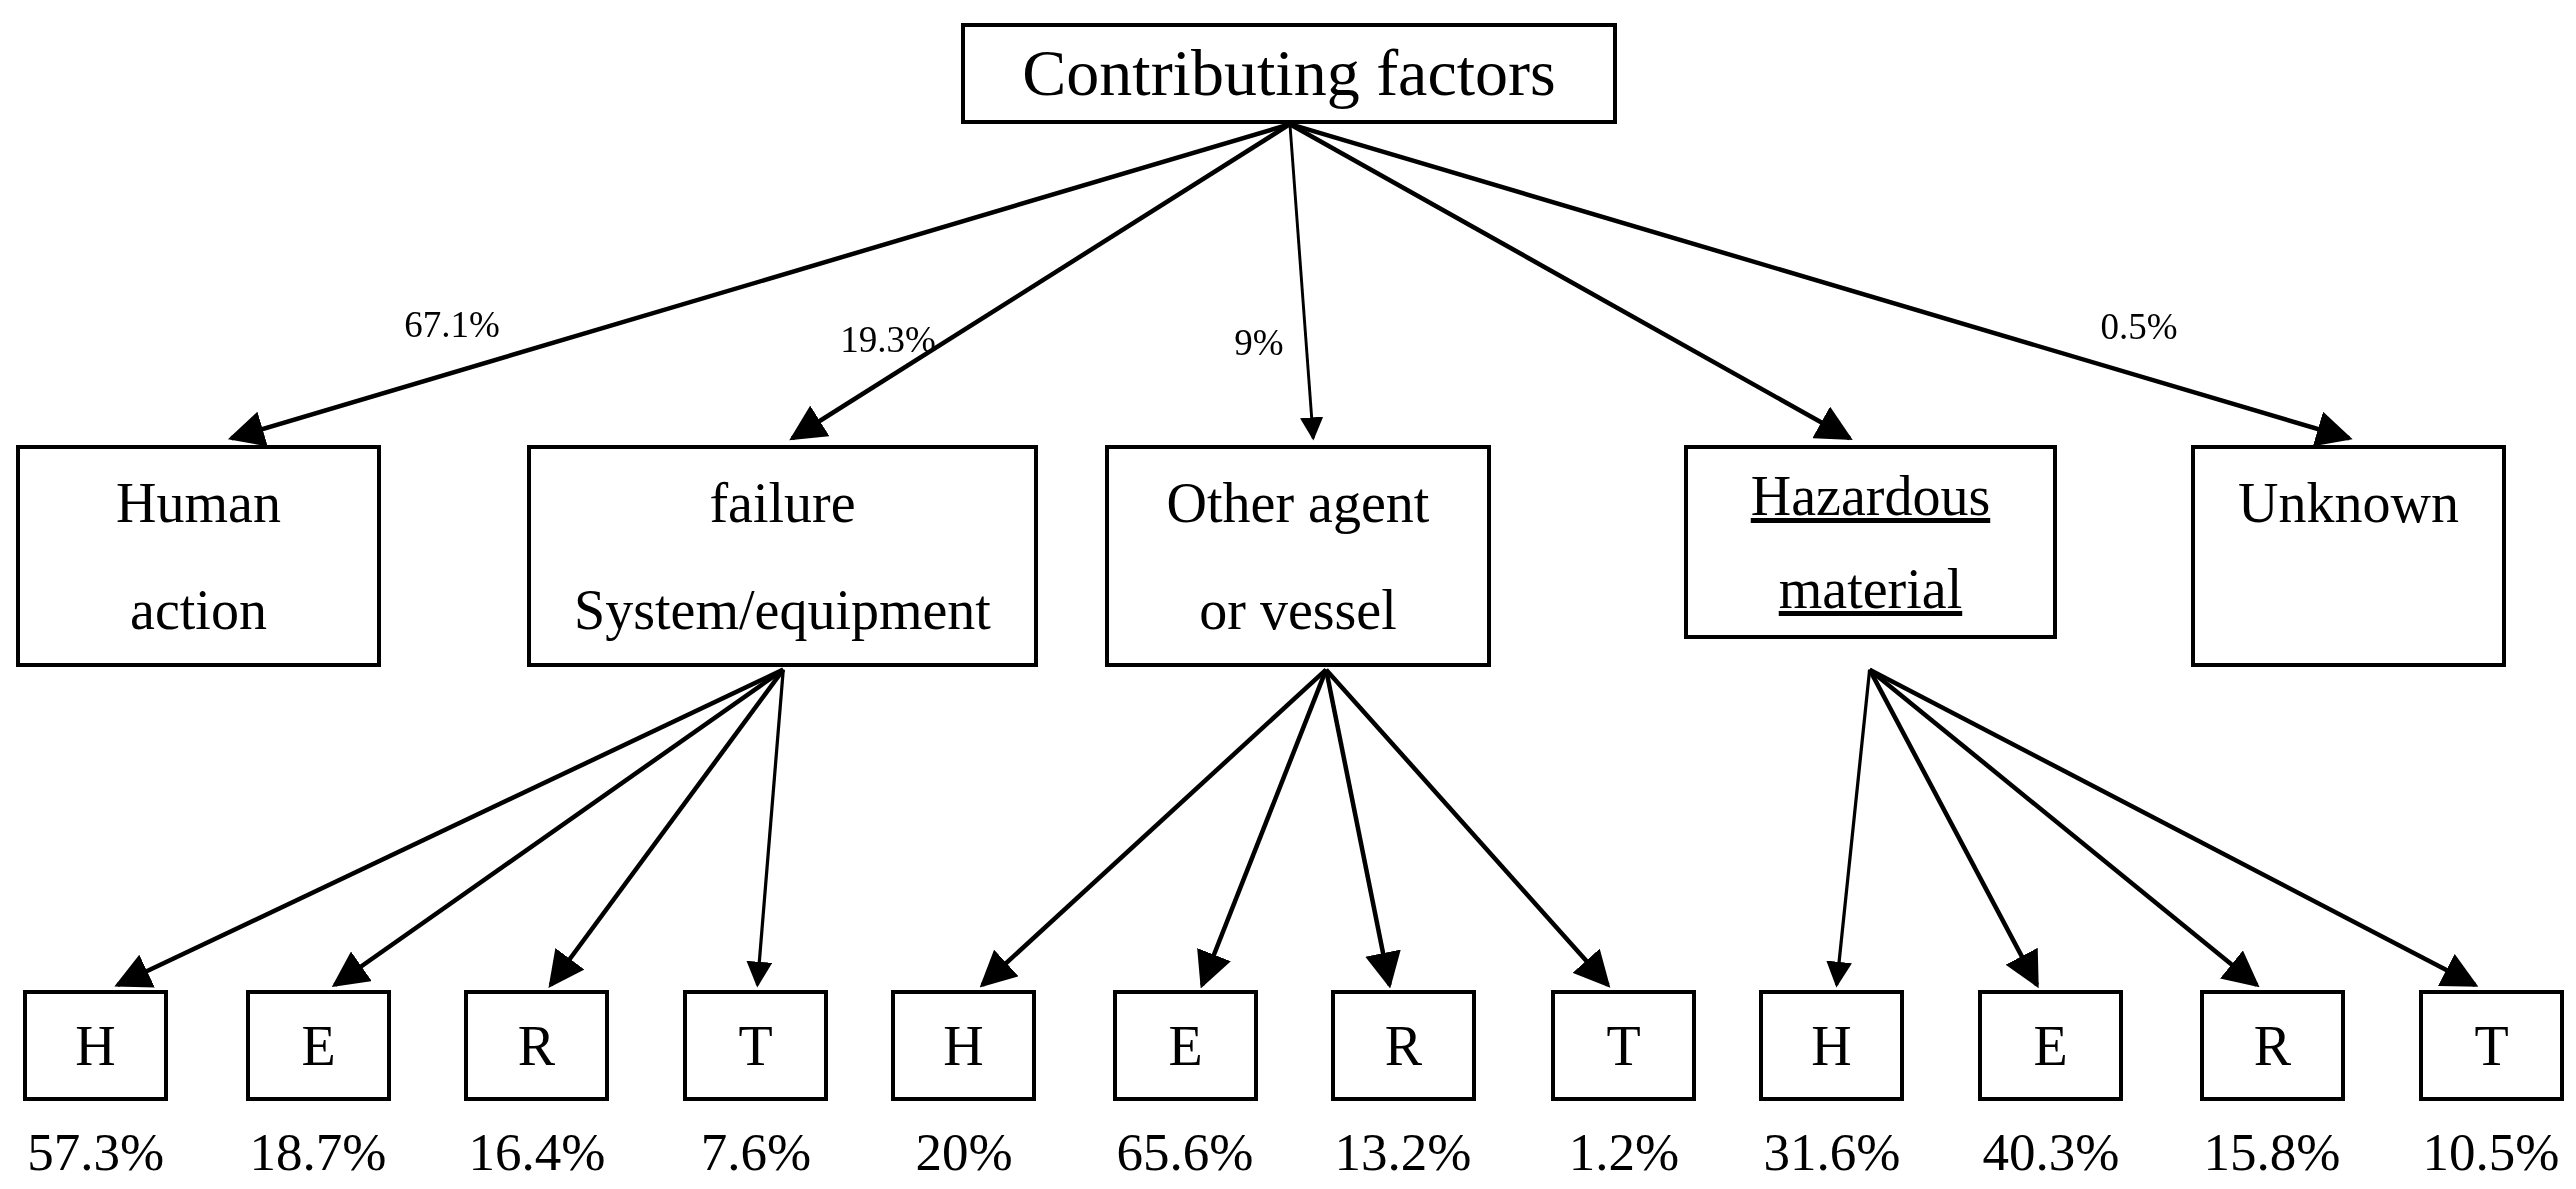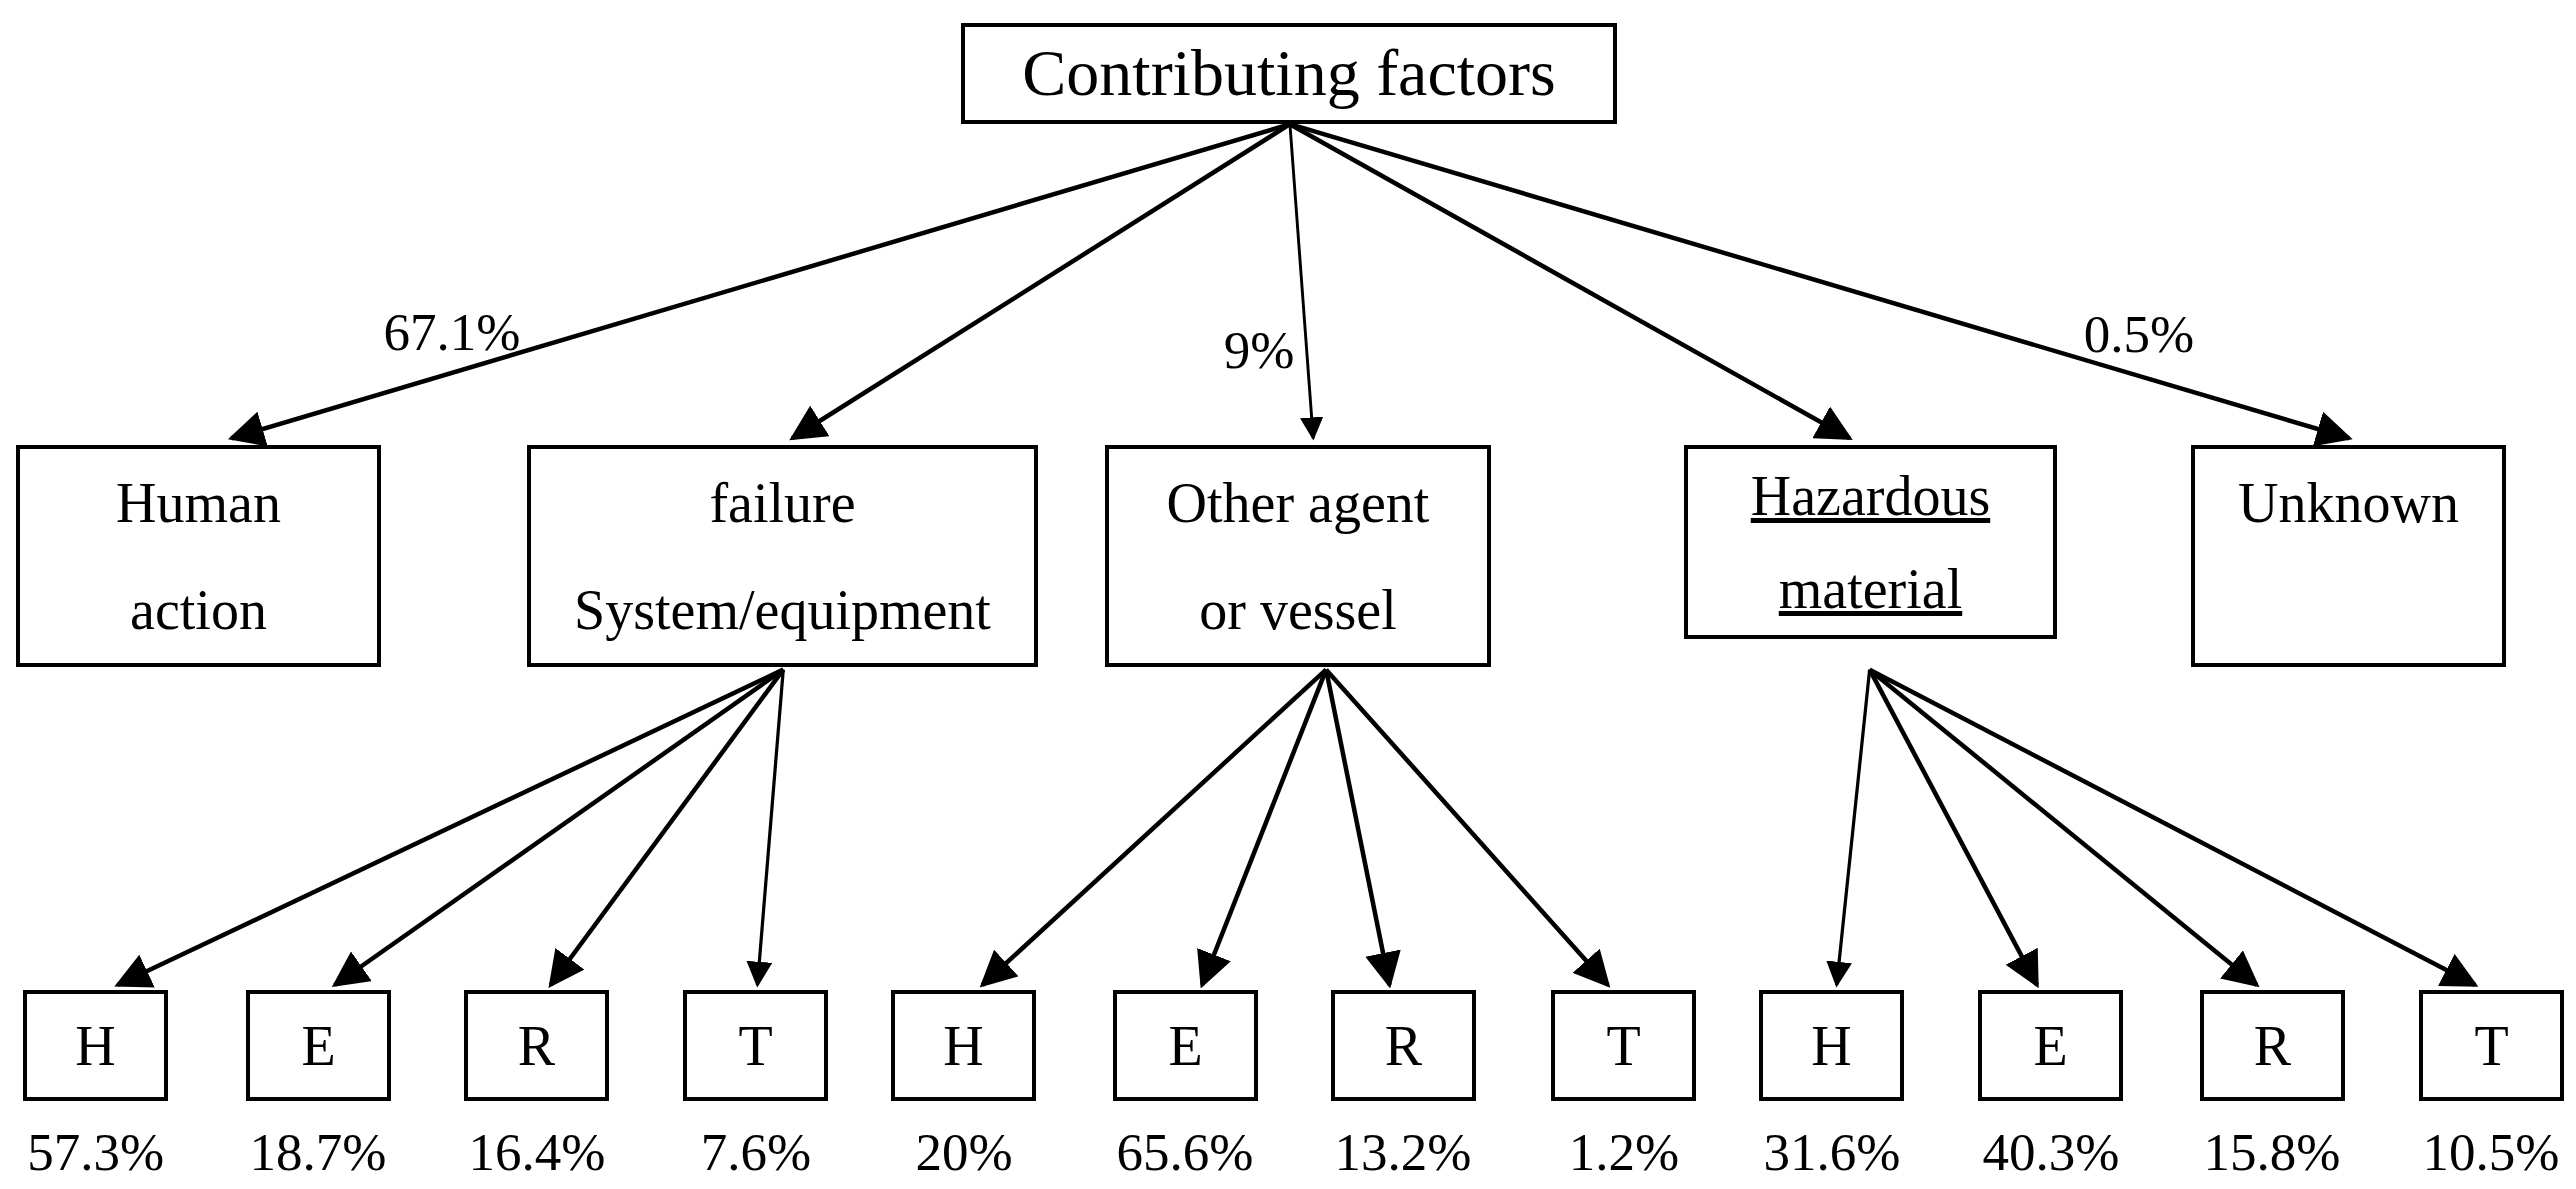--- a/index.html
+++ b/index.html
@@ -33,21 +33,21 @@
     display: flex;
     align-items: center;
     justify-content: center;
     width: 100%;
   }
   .node.leaf { font-size: 56px; }
   .edge-pct {
     position: absolute;
     width: 284px;
     text-align: center;
-    font-size: 53px;
+    font-size: 37px;
     line-height: 1;
   }
   .leaf-pct {
     position: absolute;
     width: 220px;
     text-align: center;
     font-size: 53px;
     line-height: 1;
   }
 </style>
@@ -102,20 +102,21 @@
   <div class="node l1" style="left:1684px; top:445px; width:373px; height:194px;text-decoration:underline;">
     <span class="line">Hazardous</span>
     <span class="line">material</span>
   </div>
   <div class="node l1" style="left:2191px; top:445px; width:315px; height:222px;">
     <span class="line">Unknown</span>
     <span class="line"></span>
   </div>
 
   <div class="edge-pct" style="left:310px; top:306px;">67.1%</div>
+  <div class="edge-pct" style="left:746px; top:321px;">19.3%</div>
   <div class="edge-pct" style="left:1117px; top:324px;">9%</div>
   <div class="edge-pct" style="left:1997px; top:308px;">0.5%</div>
 
   <div class="node leaf" style="left:23px; top:990px; width:145px; height:111px;">H</div>
   <div class="node leaf" style="left:246px; top:990px; width:145px; height:111px;">E</div>
   <div class="node leaf" style="left:464px; top:990px; width:145px; height:111px;">R</div>
   <div class="node leaf" style="left:683px; top:990px; width:145px; height:111px;">T</div>
 
   <div class="node leaf" style="left:891px; top:990px; width:145px; height:111px;">H</div>
   <div class="node leaf" style="left:1113px; top:990px; width:145px; height:111px;">E</div>

